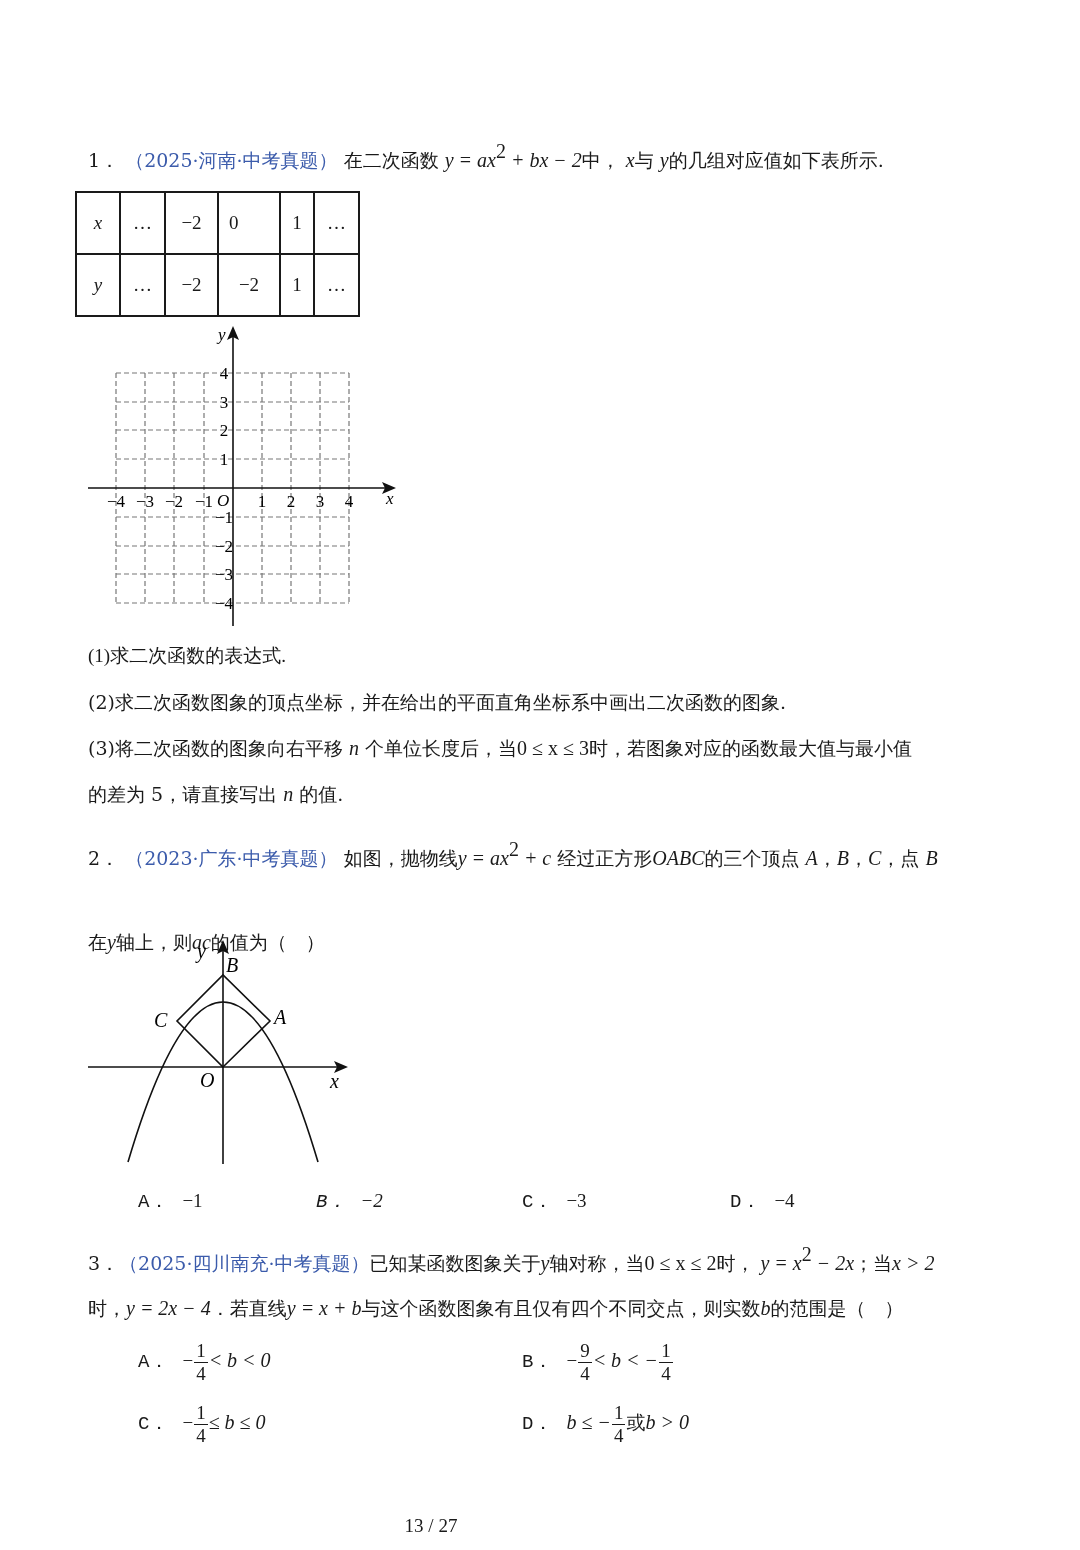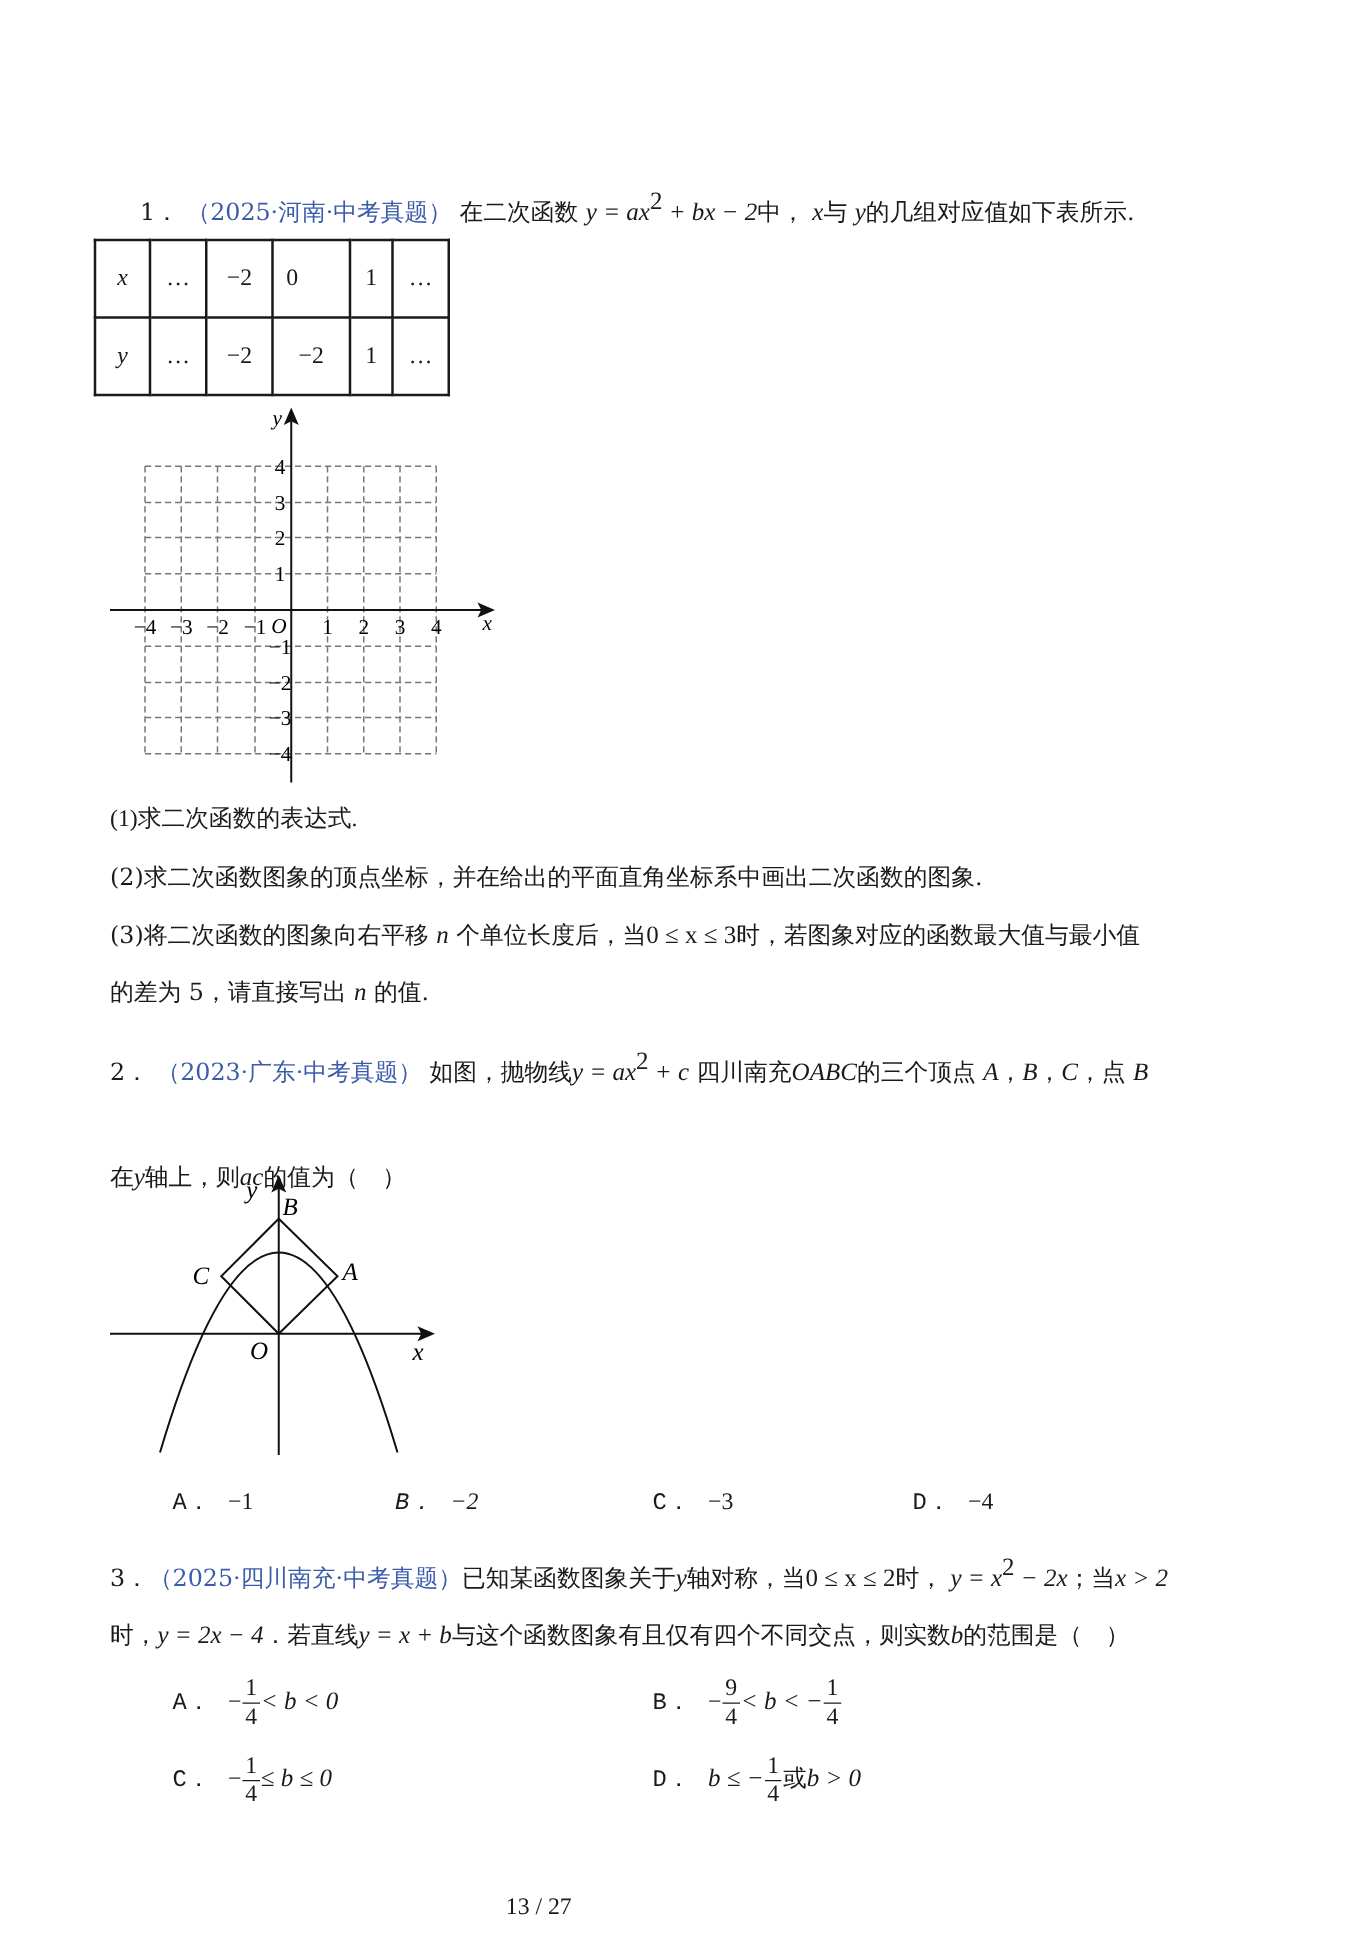--- a/index.html
+++ b/index.html
@@ -18,21 +18,21 @@
         font-family:"Liberation Serif",serif;font-size:19px;line-height:22px;margin:0 1px;}
   .frac span{display:block;}
   .frac .num{border-bottom:1.5px solid #1a1a1a;padding:0 2px;}
   .opt{position:absolute;font-size:19px;white-space:nowrap;font-family:"Liberation Serif",serif;margin-left:20px;}
   .optlab{font-family:"Liberation Mono",monospace;font-size:19px;margin-right:14px;}
   svg text{font-family:"Liberation Serif",serif;}
 </style>
 </head>
 <body>
 
-<div class="line" style="top:148px;margin-left:24px;">
+<div class="line" style="top:138px;">
   <span>1．</span>
   <span class="src">（2025·河南·中考真题）</span>
   <span>在二次函数</span>
   <span class="m">y = ax</span><sup class="mn">2</sup><span class="m"> + bx − 2</span><span>中，</span>
   <span class="m">x</span><span>与</span>
   <span class="m">y</span><span>的几组对应值如下表所示.</span>
 </div>
 
 <table class="vt">
   <tbody>
@@ -117,21 +117,21 @@
 <div class="line" style="top:781px;text-align:right;">
   <span>的差为 5，请直接写出</span>
   <span class="m">n</span>
   <span>的值.</span>
 </div>
 
 <div class="line" style="top:836px;">
   <span>2．</span>
   <span class="src">（2023·广东·中考真题）</span>
   <span>如图，抛物线</span><span class="m">y = ax</span><sup class="mn">2</sup><span class="m"> + c</span>
-  <span>四川南充</span><span class="m">OABC</span><span>的三个顶点</span>
+  <span>经过正方形</span><span class="m">OABC</span><span>的三个顶点</span>
   <span class="m">A</span>，<span class="m">B</span>，<span class="m">C</span><span>，点</span>
   <span class="m">B</span>
 </div>
 <div class="line" style="top:929px;">
   <span>在</span><span class="m">y</span><span>轴上，则</span><span class="m">ac</span><span>的值为（　）</span>
 </div>
 
 <svg class="abs" style="left:80px;top:930px;" width="290" height="240">
   <g stroke="#111" stroke-width="1.6" fill="none">
     <line x1="8" y1="137" x2="262" y2="137"></line>

